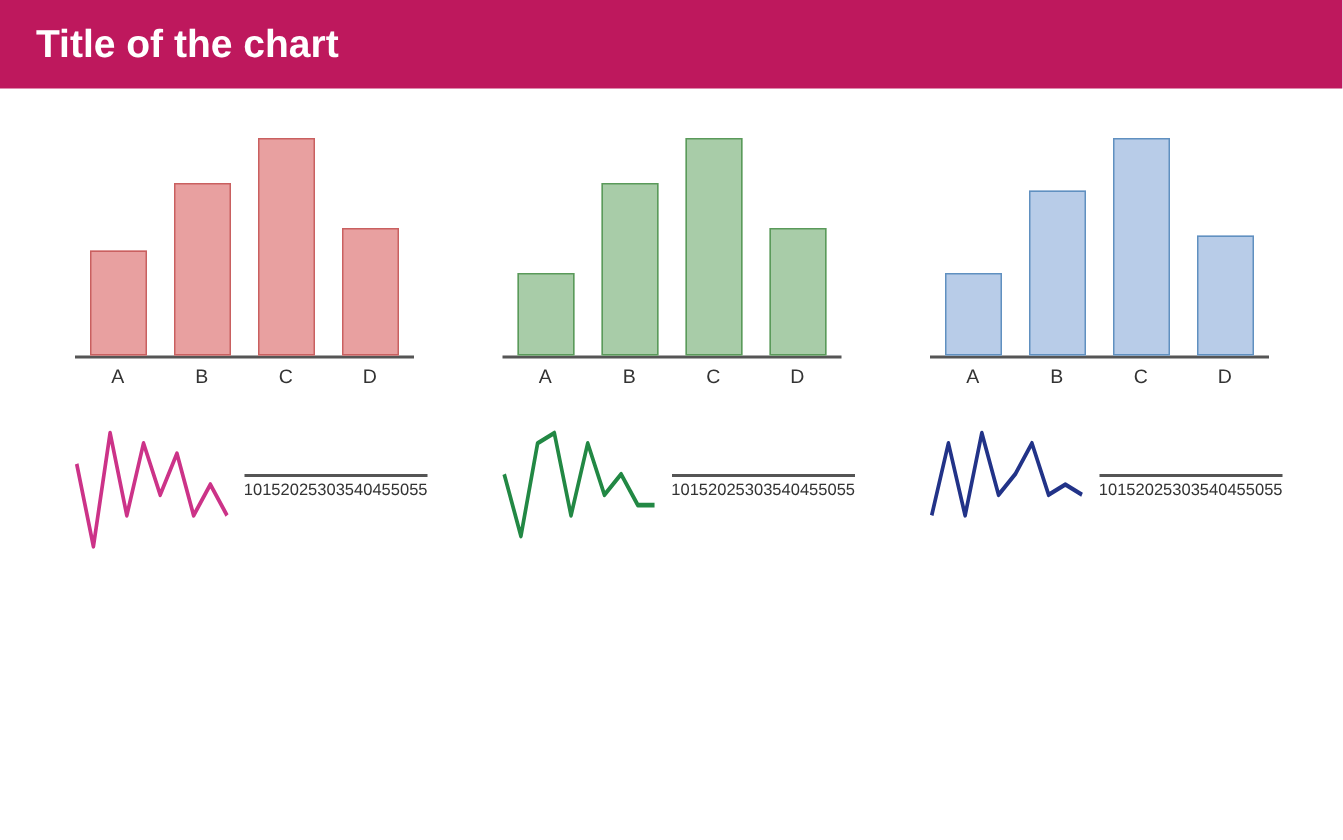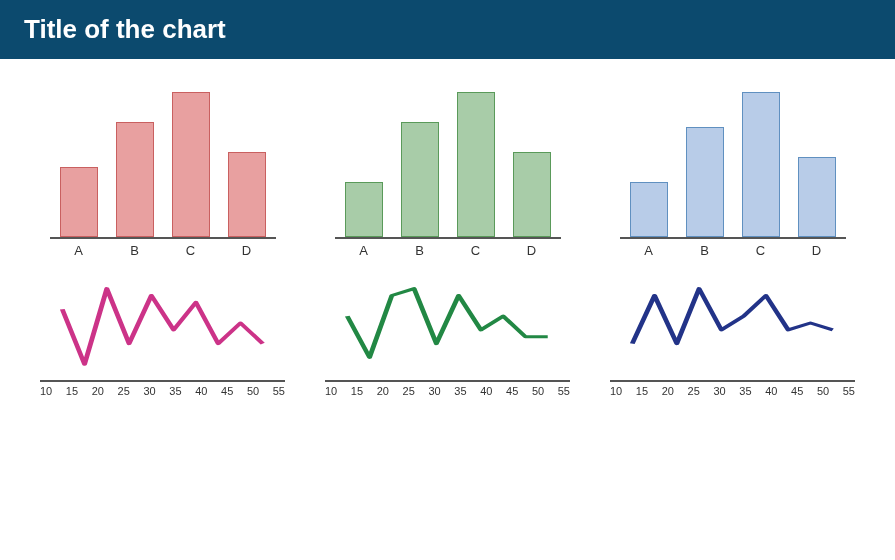--- a/index.html
+++ b/index.html
@@ -4,21 +4,21 @@
   <style>
     * { box-sizing: border-box; margin: 0; padding: 0; }
     body {
       width: 895px;
       height: 560px;
       background: #fff;
       font-family: Arial, sans-serif;
       overflow: hidden;
     }
     .header {
-      background: #0c4a6e;
+      background: #be185d;
       color: #fff;
       padding: 14px 24px;
       font-size: 26px;
       font-weight: bold;
     }
     .charts-container {
       display: flex;
       flex-direction: column;
       padding: 10px 20px 0 20px;
       gap: 0;
@@ -69,21 +69,21 @@
     .bar-label {
       width: 38px;
       text-align: center;
       font-size: 13px;
       color: #333;
     }
     
     .line-chart {
       width: 100%;
       display: flex;
-      flex-direction: column;
+      flex-direction: row;
       align-items: center;
     }
     .line-svg {
       width: 100%;
       height: 110px;
     }
     .axis-labels {
       display: flex;
       justify-content: space-between;
       width: 100%;

